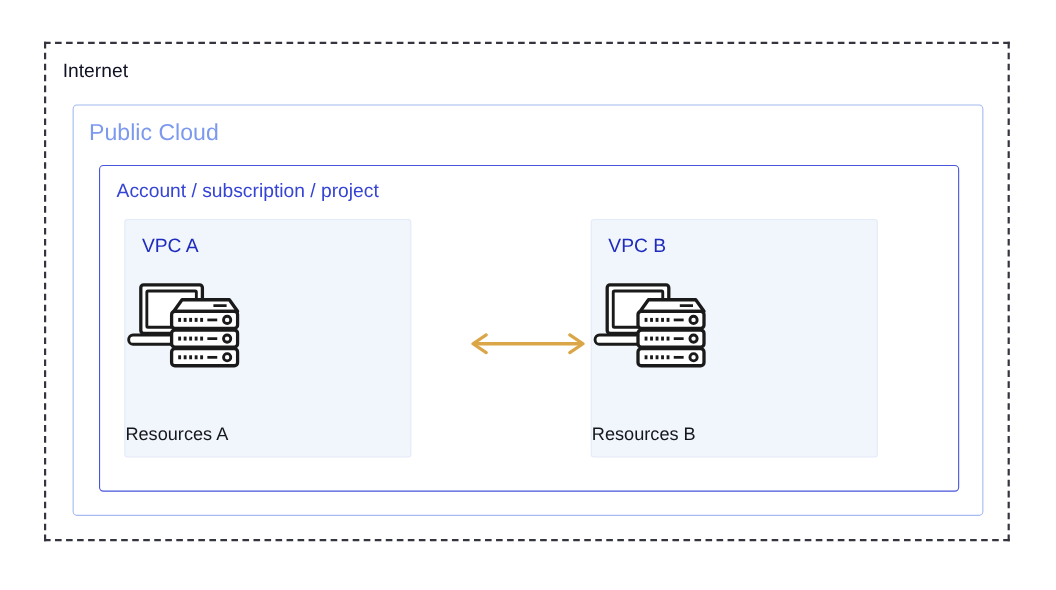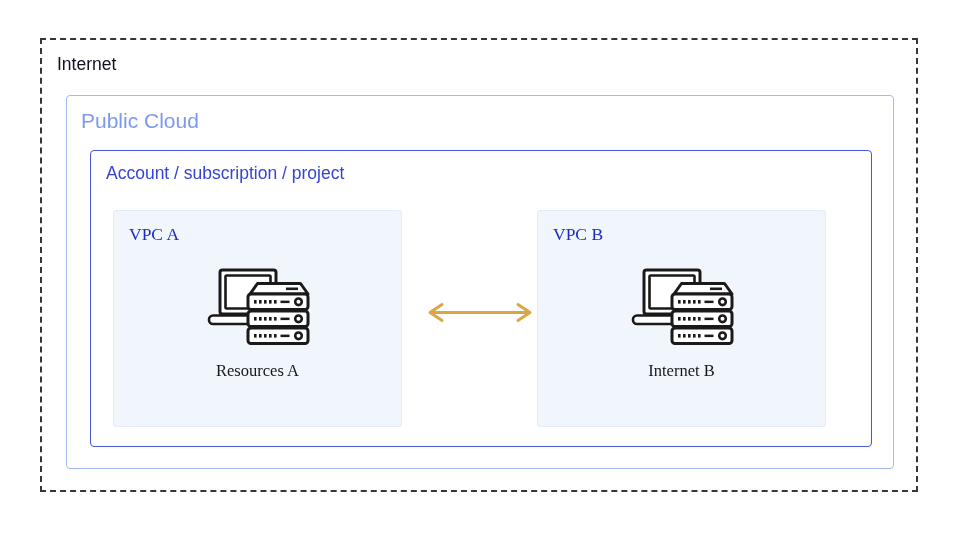--- a/index.html
+++ b/index.html
@@ -38,36 +38,35 @@
     background: #ffffff;
   }
   .account-label {
     position: absolute; left: 15px; top: 12px;
     font-size: 17.5px; font-weight: 500; line-height: 1.2;
     color: var(--account-text, #3544d4);
     text-align: right;
   }
 
   .vpc-box {
-    width: 289px; height: 217px; top: 210px;
+    width: 261px; height: 217px; top: 199px;
     background: var(--vpc-fill, #f1f5fc);
     border: 1px solid var(--vpc-border, #e3eaf8);
     border-radius: 3px;
-    font-family: Liberation Serif, serif;
   }
   .vpc-a-box { left: 113px; }
   .vpc-b-box { left: 537px; }
   .vpc-label {
     position: absolute; left: 15px; top: 13px;
     font-size: 17.5px; font-weight: 500; line-height: 1.2;
     color: var(--vpc-text, #1e2bbd);
   }
   .vpc-content {
     position: absolute; left: 0; right: 0; top: 57px;
-    display: flex; flex-direction: column; align-items: center;
+    display: flex; flex-direction: column;  gap: 36px;
   }
   .resource-label {
     margin-top: 15px;
     font-size: 16.5px; font-weight: 400; line-height: 1.2;
     color: var(--resource-text, #15171c);
   }
 
   .connection-arrow {
     position: absolute; left: 421px; top: 300px;
     width: 118px; height: 25px;
@@ -180,15 +179,15 @@
         <rect class="icon-stroke icon-fill-white" x="42" y="60" width="60" height="15.5" rx="3" stroke-width="3"></rect>
         <rect class="icon-solid" x="48" y="66" width="2.6" height="3.6"></rect>
         <rect class="icon-solid" x="53" y="66" width="2.6" height="3.6"></rect>
         <rect class="icon-solid" x="58" y="66" width="2.6" height="3.6"></rect>
         <rect class="icon-solid" x="63" y="66" width="2.6" height="3.6"></rect>
         <rect class="icon-solid" x="68" y="66" width="2.6" height="3.6"></rect>
         <rect class="icon-solid" x="74.5" y="66.6" width="9" height="2.5"></rect>
         <circle class="icon-stroke icon-fill-white" cx="92.5" cy="67.8" r="3.3" stroke-width="2.6"></circle>
       </g>
     </svg>
-    <div class="resource-label">Internet B</div>
+    <div class="resource-label">Resources B</div>
   </div>
 </div>
 
 </body></html>

